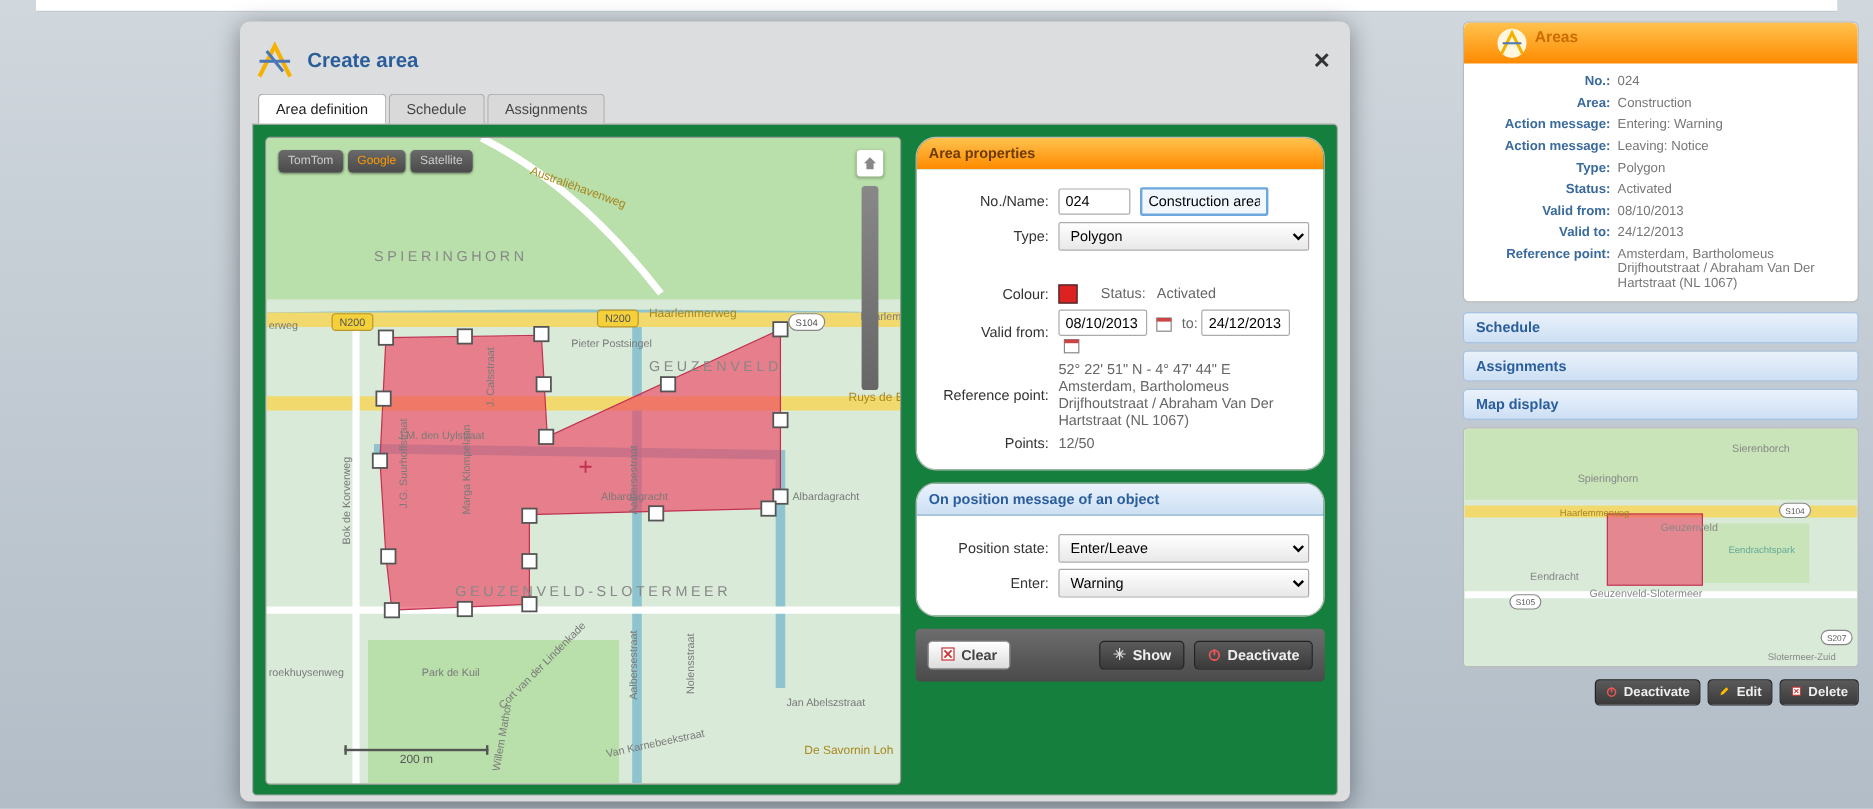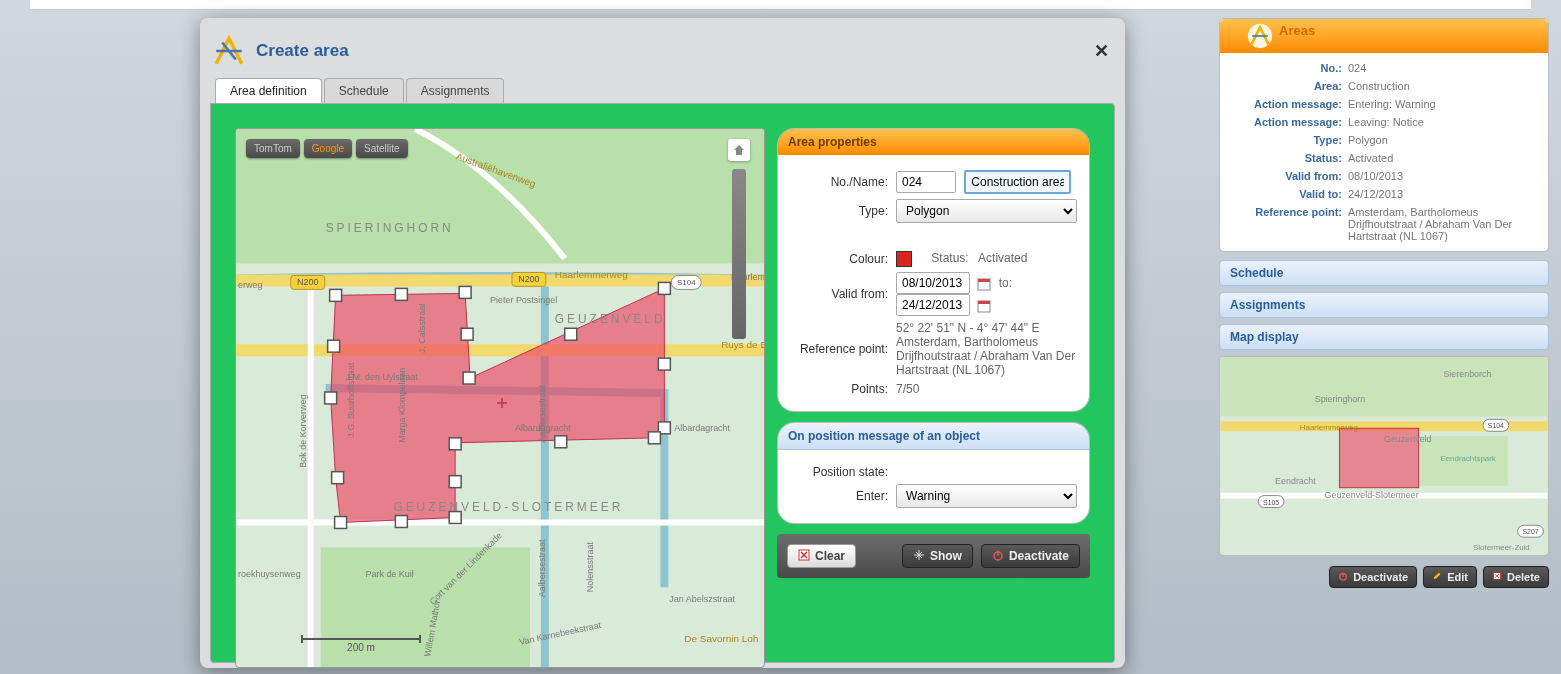--- a/index.html
+++ b/index.html
@@ -14,21 +14,21 @@
     }
     .modal-header { display: flex; align-items: center; padding: 6px 6px 10px 2px; }
     .modal-logo { width: 34px; height: 34px; margin-right: 10px; }
     .modal-title { color: #2a5d9c; font-weight: bold; font-size: 17px; }
     .modal-close { margin-left: auto; font-size: 18px; font-weight: bold; cursor: pointer; color: #333; }
     
     .tabs { display: flex; padding-left: 5px; }
     .tab { background: #d9d9d9; border: 1px solid #aaa; border-bottom: none; border-radius: 4px 4px 0 0; padding: 5px 14px; margin-right: 2px; cursor: pointer; color: #444; font-weight: normal; }
     .tab.active { background: #fff; color: #222; }
     
-    .modal-body { background: #22c55e; border: 1px solid #aaa; border-radius: 0 4px 4px 4px; padding: 24px; display: flex; gap: 12px; height: 560px; }
+    .modal-body { background: #15803d; border: 1px solid #aaa; border-radius: 0 4px 4px 4px; padding: 10px; display: flex; gap: 12px; height: 560px; }
     .map-col { flex: 0 0 530px; position: relative; }
     .map-frame { position: relative; width:100%; height:540px; border:1px solid #999; border-radius:4px; overflow:hidden; background:#d9ead8; }
     .map-buttons { position: absolute; top: 10px; left: 10px; display: flex; gap: 4px; z-index:5;}
     .map-btn { background: linear-gradient(#6a6a6a,#4a4a4a); color:#ccc; font-size:10px; padding:4px 8px; border-radius:4px; cursor:pointer; box-shadow:0 1px 2px rgba(0,0,0,.4); }
     .map-btn.active { color:#ff9900;text-align:right; }
     .map-home { position:absolute; top:10px; right:14px; background:#fff; width:22px; height:22px; border-radius:3px; display:flex; align-items:center; justify-content:center; box-shadow:0 1px 3px rgba(0,0,0,.3); z-index:5;}
     .zoom-slider { position:absolute; top:40px; right:18px; width:14px; height:170px; background:linear-gradient(#888,#666); border-radius:3px; z-index:5;}
     
     .map-svg { position:absolute; inset:0; }
     .road { stroke:#f2d96d; stroke-width:12; fill:none; }
@@ -252,30 +252,31 @@
             </div>
             <div class="row">
               <div class="label">Reference point:</div>
               <div class="value">
                 <div>52° 22' 51" N - 4° 47' 44" E</div>
                 <div>Amsterdam, Bartholomeus Drijfhoutstraat / Abraham Van Der Hartstraat (NL 1067)</div>
               </div>
             </div>
             <div class="row">
               <div class="label">Points:</div>
-              <div class="value">7/50</div>
+              <div class="value">12/50</div>
             </div>
           </div>
         </div>
 
         <div class="panel">
           <div class="panel-head blue">On position message of an object</div>
           <div class="panel-body">
             <div class="row">
               <div class="label">Position state:</div>
+              <div class="value"><select><option>Enter/Leave</option></select></div>
             </div>
             <div class="row">
               <div class="label">Enter:</div>
               <div class="value"><select><option>Warning</option></select></div>
             </div>
           </div>
         </div>
 
         <div class="action-bar">
           <button class="btn">

